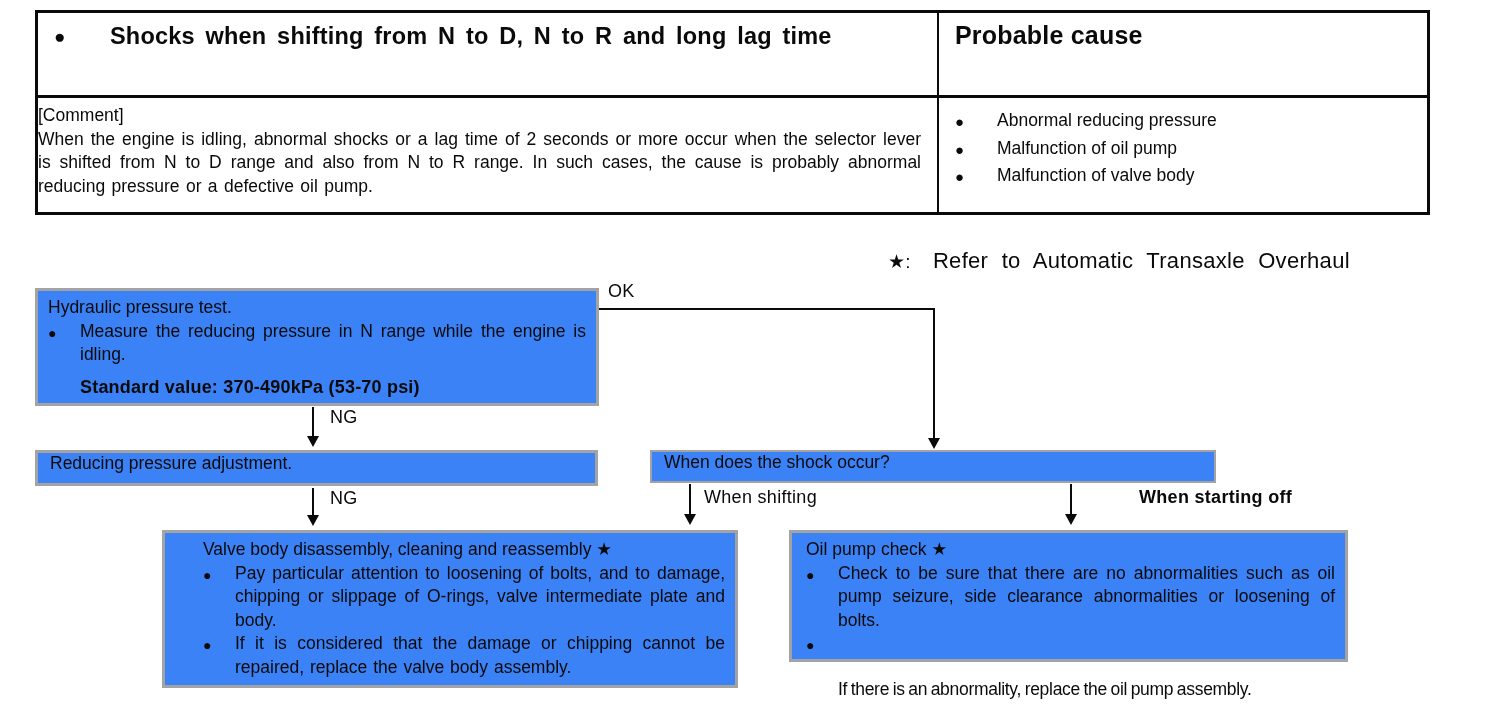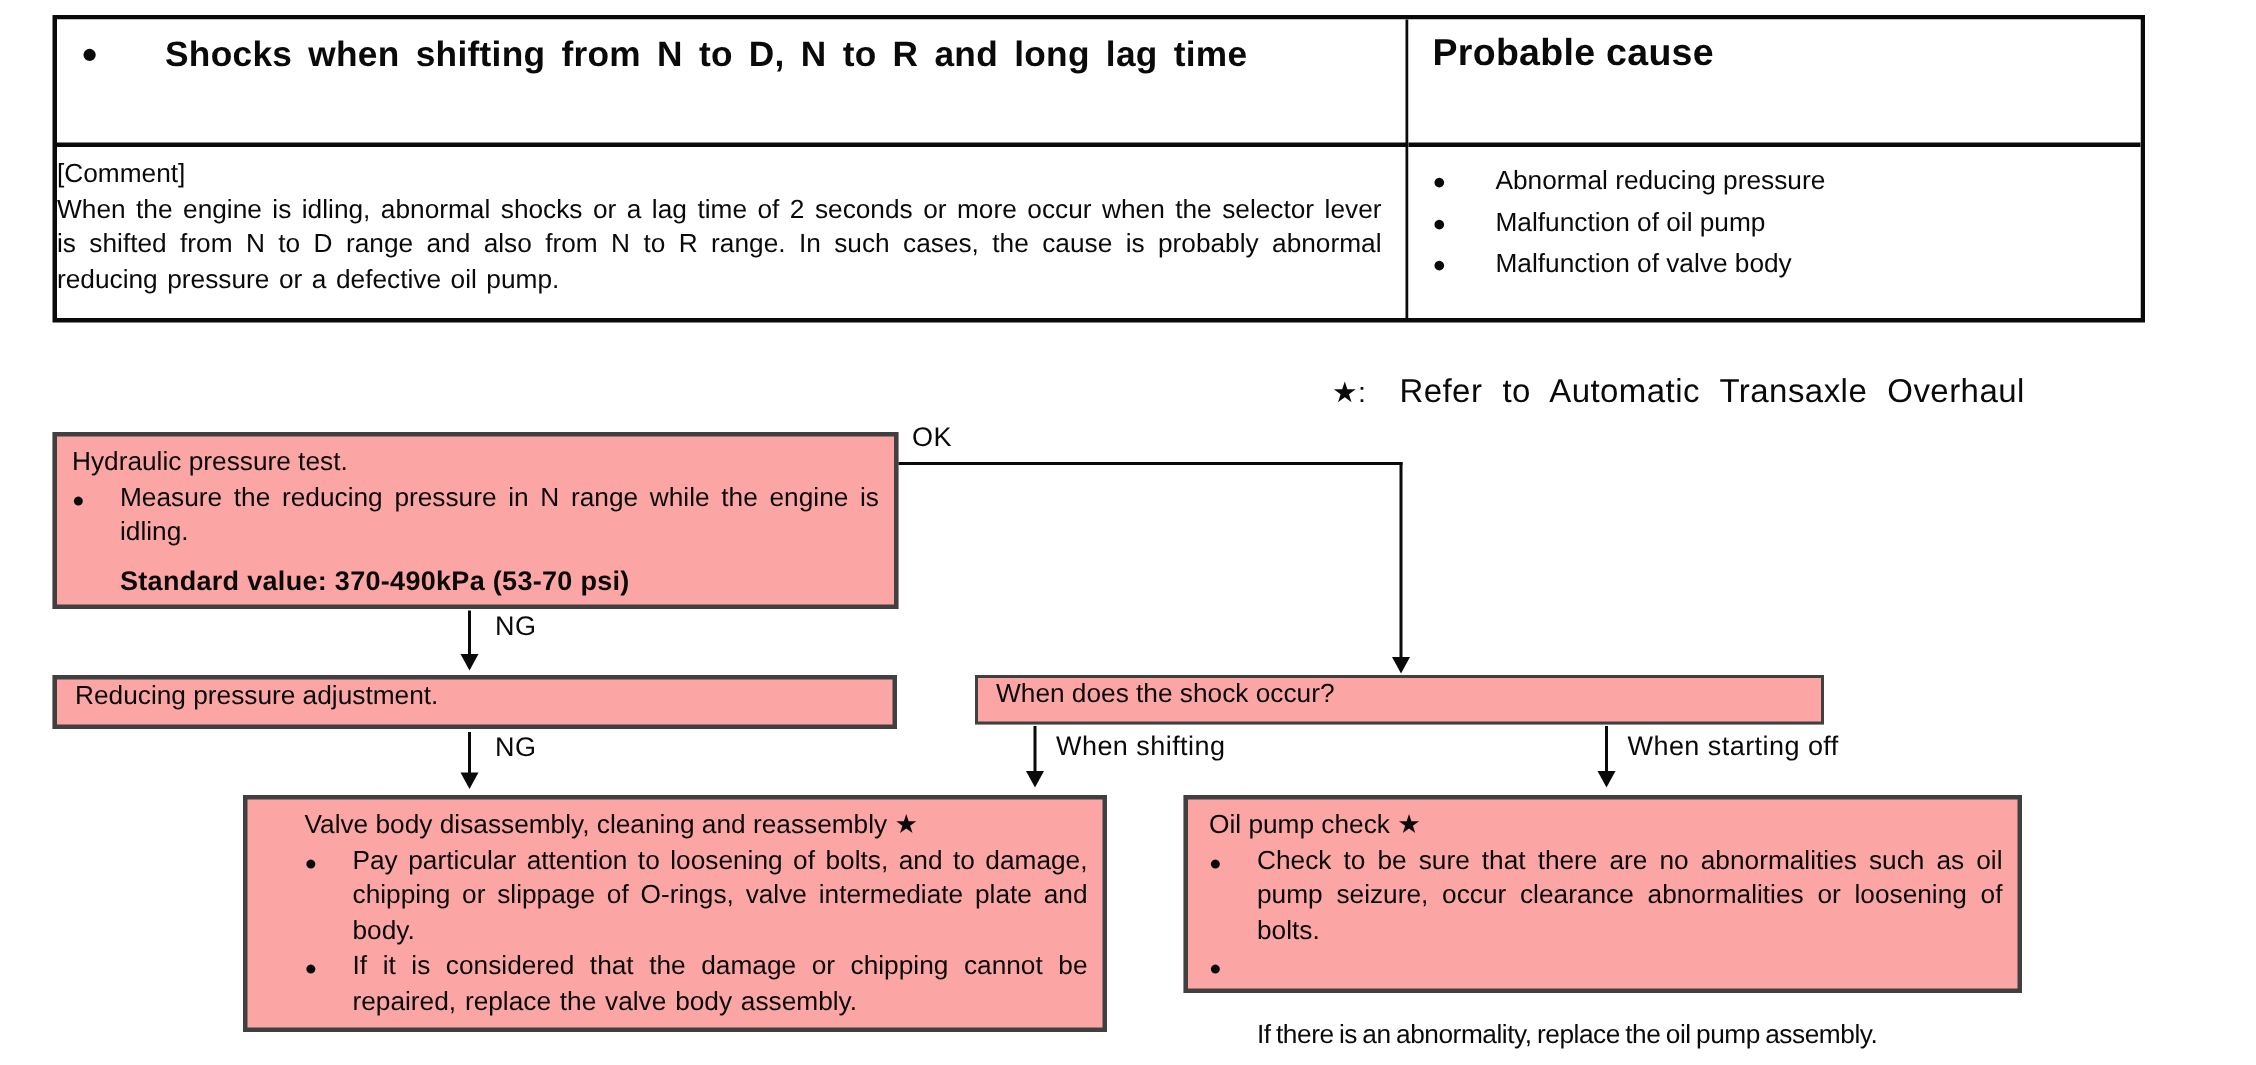--- a/index.html
+++ b/index.html
@@ -50,21 +50,21 @@
 
   
   .note {
     position:absolute; left:888px; top:248px;
     display:flex; align-items:baseline;
     font-size:22px; letter-spacing:.3px; word-spacing:7px;
   }
   .note .star { margin-right:22px; font-size:19px; }
 
   
-  .fbox { position:absolute; background:#fca5a5; border:3px solid #404040; }
+  .fbox { position:absolute; background:#3b82f6; border:3px solid #a3a3a3; }
   .fbox .inner { padding:5px 10px 0 10px; font-size:17.5px; line-height:23.5px; }
   .b-row { display:flex; }
   .b-mark { width:32px; flex:0 0 32px; font-size:14px; padding-top:2px; }
   .b-text { flex:1; text-align:justify; word-spacing:1px; }
   .std-line { font-weight:bold; margin:9px 0 0 32px; font-size:18px; letter-spacing:.2px; }
 
   .box-hydraulic { left:35px; top:288px; width:564px; height:118px; }
   .box-adjust {
     left:35px; top:450px; width:563px; height:36px;
     display:flex; padding-left:12px;
@@ -158,42 +158,42 @@
   <div class="fbox box-shock">
     <span>When does the shock occur?</span>
   </div>
 
   <div class="vline" style="left:689px; top:484px; height:31px;"></div>
   <div class="ahead" style="left:684px; top:514px;"></div>
   <div class="flabel" style="left:704px; top:487px;">When shifting</div>
 
   <div class="vline" style="left:1070px; top:484px; height:31px;"></div>
   <div class="ahead" style="left:1065px; top:514px;"></div>
-  <div class="flabel" style="left:1085px; top:487px;">When starting off</div>
+  <div class="flabel" style="left:1139px; top:487px;font-weight:bold;">When starting off</div>
 
   <div class="fbox box-valve">
     <div class="inner" style="padding-left:14px;">
       <div>Valve body disassembly, cleaning and reassembly ★</div>
       <div class="b-row">
         <span class="b-mark">●</span>
         <span class="b-text">Pay particular attention to loosening of bolts, and to damage, chipping or slippage of O-rings, valve intermediate plate and body.</span>
       </div>
       <div class="b-row">
         <span class="b-mark">●</span>
         <span class="b-text">If it is considered that the damage or chipping cannot be repaired, replace the valve body assembly.</span>
       </div>
     </div>
   </div>
 
   <div class="fbox box-oilpump">
     <div class="inner" style="padding-left:14px;">
       <div>Oil pump check ★</div>
       <div class="b-row">
         <span class="b-mark">●</span>
-        <span class="b-text">Check to be sure that there are no abnormalities such as oil pump seizure, occur clearance abnormalities or loosening of bolts.</span>
+        <span class="b-text">Check to be sure that there are no abnormalities such as oil pump seizure, side clearance abnormalities or loosening of bolts.</span>
       </div>
       <div class="b-row">
         <span class="b-mark">●</span>
         <span class="b-text tight">If there is an abnormality, replace the oil pump assembly.</span>
       </div>
     </div>
   </div>
 
 </div>
 

